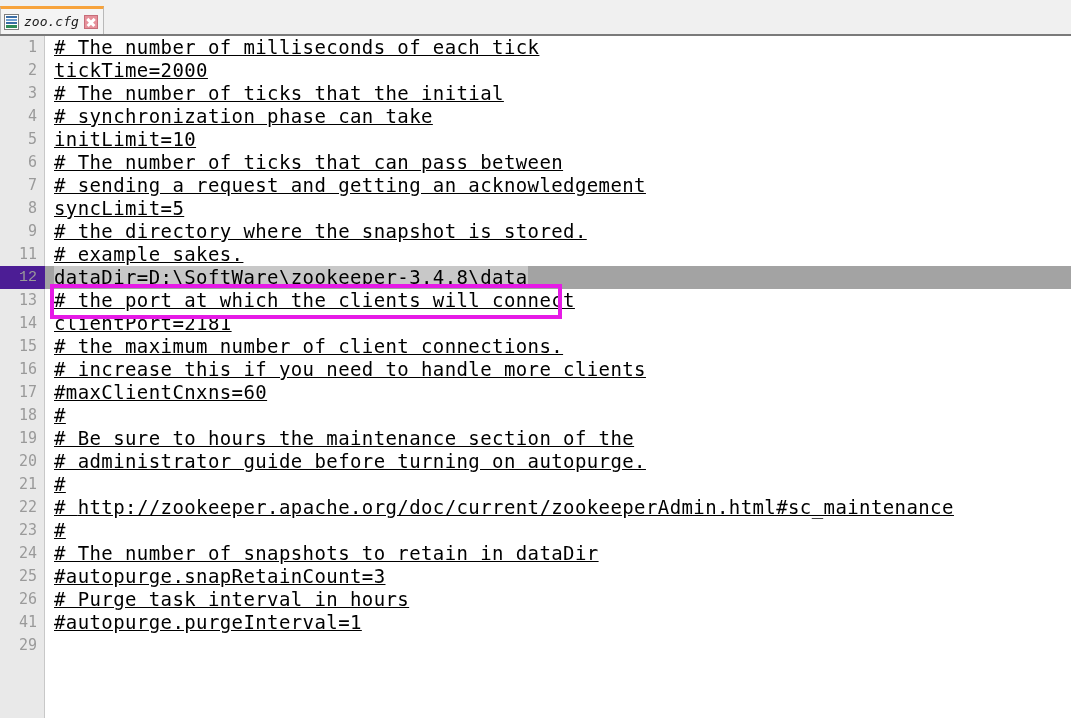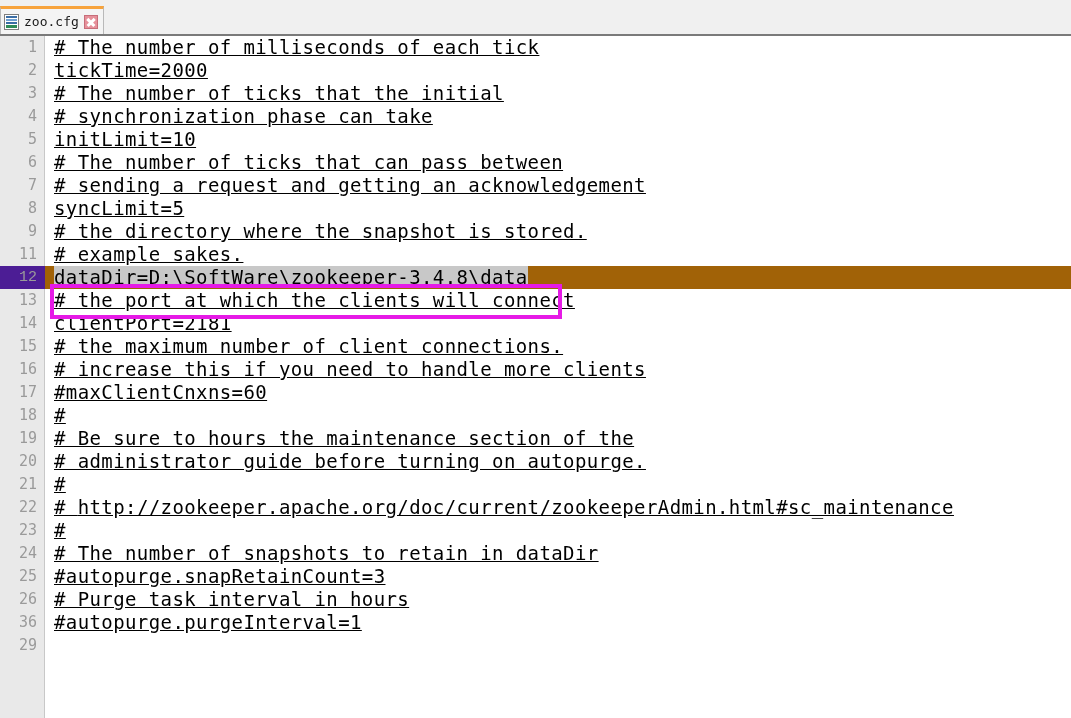--- a/index.html
+++ b/index.html
@@ -32,20 +32,21 @@
     align-items: center;
     height: 28px;
     margin-left: 0px;
     padding: 0 3px 0 2px;
     background: #f4f4f4;
     border: 1px solid #b9b9b9;
     border-bottom: none;
     border-top: 3px solid #f7a33c;
     box-sizing: border-box;
     gap: 4px;
+    font-style: italic;
   }
   .tab-doc-icon {
     width: 15px;
     height: 16px;
     position: relative;
     flex: 0 0 auto;
     background: #ffffff;
     border: 1px solid #7f7f7f;
     box-sizing: border-box;
     margin-left: 1px;
@@ -110,21 +111,21 @@
   .code-area {
     position: absolute;
     left: 0; top: 0; right: 0; bottom: 0;
   }
   .line {
     position: relative;
     height: 23px;
     display: flex;
     align-items: center;
   }
-  .line.current .ln-text-wrap { background: #a16207; }
+  .line.current .ln-text-wrap { background: #a3a3a3; }
   .line.current .lineno { background: #4c1d95; font-family: Liberation Mono, monospace; }
   .lineno {
     width: 45px;
     flex: 0 0 45px;
     text-align: right;
     padding-right: 8px;
     box-sizing: border-box;
     font-family: "DejaVu Sans Mono", monospace;
     font-size: 15px;
     color: #9a9a9a;
@@ -284,21 +285,21 @@
         </div>
         <div class="line">
           <div class="lineno">25</div>
           <div class="ln-text-wrap">#autopurge.snapRetainCount=3</div>
         </div>
         <div class="line">
           <div class="lineno">26</div>
           <div class="ln-text-wrap"># Purge task interval in hours</div>
         </div>
         <div class="line">
-          <div class="lineno">36</div>
+          <div class="lineno">41</div>
           <div class="ln-text-wrap">#autopurge.purgeInterval=1</div>
         </div>
         <div class="line">
           <div class="lineno">29</div>
           <div class="ln-text-wrap"></div>
         </div>
       </div>
     <div class="annot-box" id="annot-box" style="left: 50px; top: 248px; width: 512px; height: 35px; border-color: rgb(230, 26, 230);"></div>
   </div>
 

